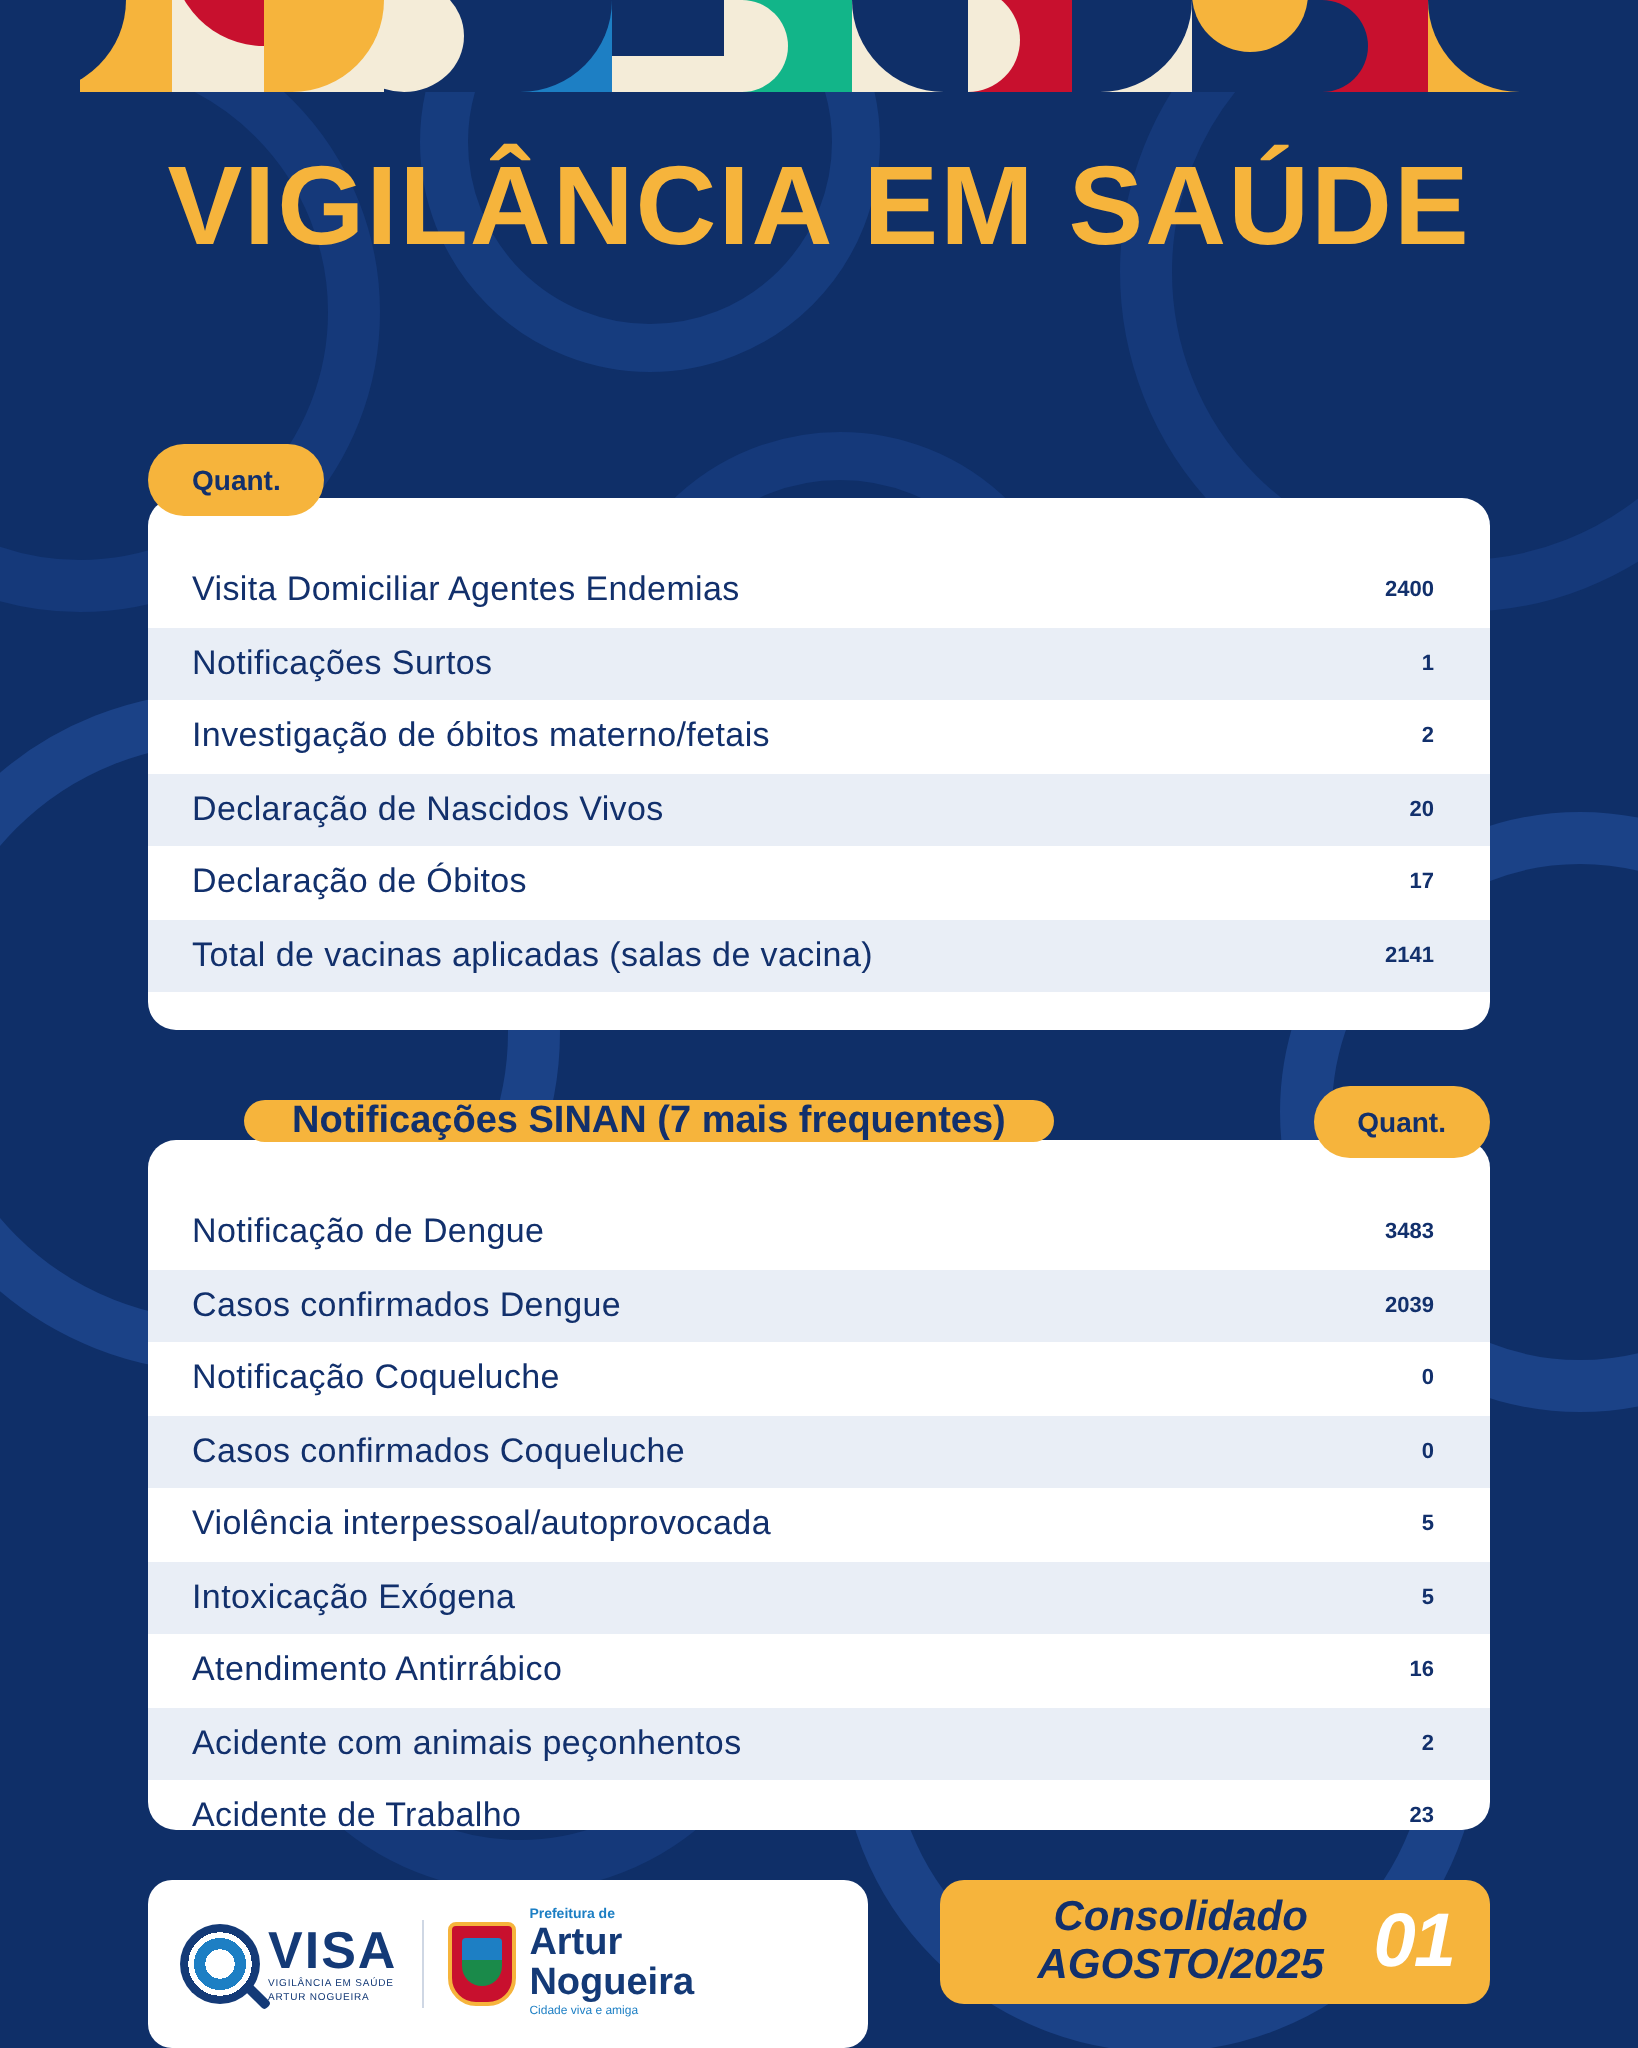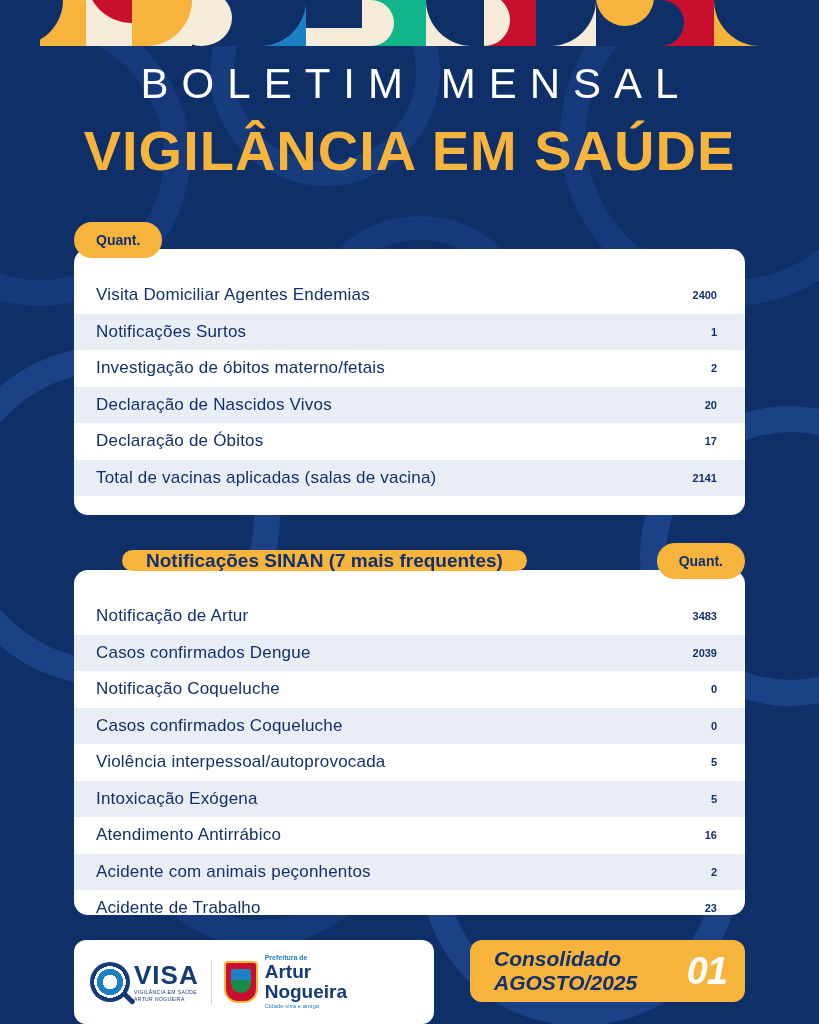--- a/index.html
+++ b/index.html
@@ -198,20 +198,21 @@
     justify-content: space-between;
     padding: 0 18px 0 24px;
     z-index: 5;
   }
   .badge-text {
     color: #12306c;
     font-weight: bold;
     font-style: italic;
     font-size: 21px;
     line-height: 1.12;
+    text-align: center;
     flex: 1;
   }
   .badge-num {
     color: #ffffff;
     font-weight: bold;
     font-style: italic;
     font-size: 38px;
     letter-spacing: -1px;
   }
 </style>
@@ -271,21 +272,20 @@
   <div class="ringl" style="left:420px; top:660px; width:320px; height:320px;"></div>
   <div class="arcbox" style="left:210px; top:-30px; width:230px; height:180px;">
     <div style="position:absolute;left:0;top:-60px;width:230px;height:230px;border-radius:50%;border:24px solid #163c7e;"></div>
   </div>
   <div class="arcbox" style="left:300px; top:170px; width:240px; height:160px;">
     <div style="position:absolute;left:0;top:0;width:240px;height:240px;border-radius:50%;border:24px solid #15397a;"></div>
   </div>
 </div>
 
 <div class="header">
-  <div class="boletim">BOLETIM MENSAL</div>
   <div class="vigilancia">VIGILÂNCIA EM SAÚDE</div>
 </div>
 
 <div class="card" id="card-epi">
   <div class="rows">
     <div class="row">
       <span class="label">Visita Domiciliar Agentes Endemias</span>
       <span class="val">2400</span>
     </div>
     <div class="row alt">
@@ -311,21 +311,21 @@
   </div>
 </div>
 
 <div class="pill-row" id="pill-epi">
   <span class="pill qty">Quant.</span>
 </div>
 
 <div class="card" id="card-sinan">
   <div class="rows">
     <div class="row">
-      <span class="label">Notificação de Artur</span>
+      <span class="label">Notificação de Dengue</span>
       <span class="val">3483</span>
     </div>
     <div class="row alt">
       <span class="label">Casos confirmados Dengue</span>
       <span class="val">2039</span>
     </div>
     <div class="row">
       <span class="label">Notificação Coqueluche</span>
       <span class="val">0</span>
     </div>

